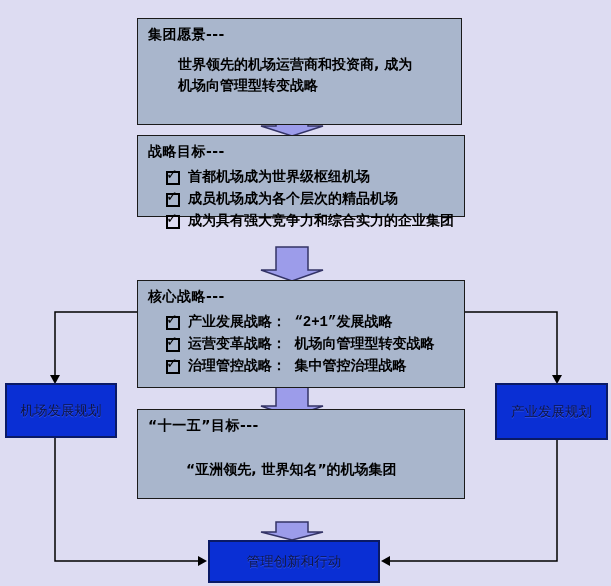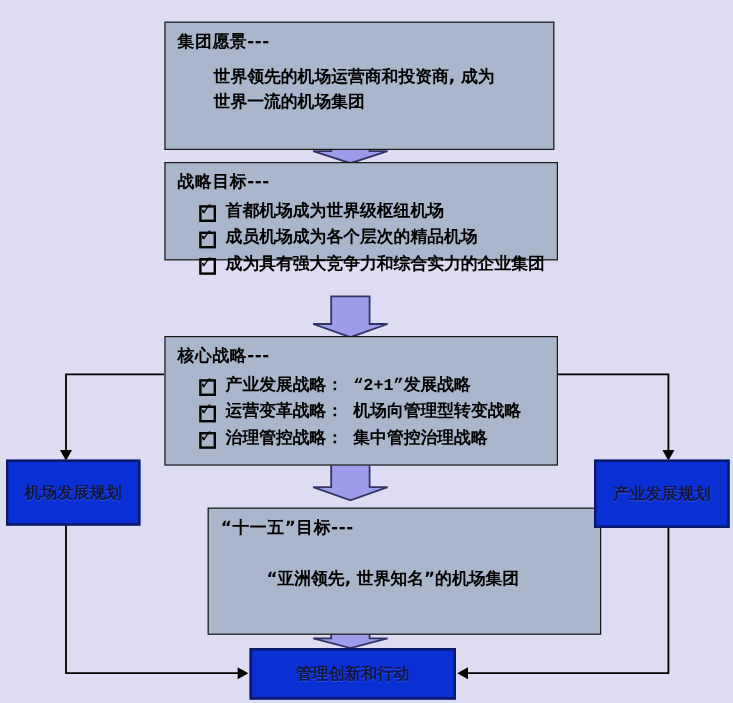--- a/index.html
+++ b/index.html
@@ -68,29 +68,29 @@
   }
   .bluebox{
     position:absolute;
     background:#0a2fd4;
     border:2px solid #0a1a66;
     box-sizing:border-box;
     display:flex;
     align-items:center;
     justify-content:center;
     color:#101642;
-    font-weight:bold;
+    font-weight:normal;
     font-size:13.5px;
     z-index:2;
     text-shadow:0 1px 0 rgba(90,120,255,0.45);
   }
   #box-vision{left:137px;top:18px;width:325px;height:107px;}
   #box-goals {left:137px;top:135px;width:328px;height:82px;}
   #box-core  {left:137px;top:280px;width:328px;height:108px;}
-  #box-five  {left:137px;top:423px;width:328px;height:106px;margin-left:36px;}
+  #box-five  {left:137px;top:409px;width:328px;height:90px;}
   #box-left  {left:5px;  top:383px;width:112px;height:55px;}
   #box-right {left:495px;top:383px;width:113px;height:57px;}
   #box-action{left:208px;top:540px;width:172px;height:43px;}
 </style>
 </head>
 <body>
 
 <div class="canvas">
 
   <svg class="wire-layer" width="611" height="586" viewBox="0 0 611 586">
@@ -110,21 +110,21 @@
     <polygon points="552,375 562,375 557,384" fill="#000"></polygon>
 
     <polyline points="557,440 557,561 388,561" fill="none" stroke="#000" stroke-width="1.5"></polyline>
     <polygon points="390,556 390,566 381,561" fill="#000"></polygon>
   </svg>
 
   <div class="gbox" id="box-vision">
     <div class="title">集团愿景---</div>
     <div class="body-lines">
       <div>世界领先的机场运营商和投资商, 成为</div>
-      <div>世界一流的机场集团</div>
+      <div>机场向管理型转变战略</div>
     </div>
   </div>
 
   <div class="gbox" id="box-goals">
     <div class="title">战略目标---</div>
     <ul class="check-list">
       <li>
         <span class="chk"></span>
         <span>首都机场成为世界级枢纽机场</span>
       </li>

